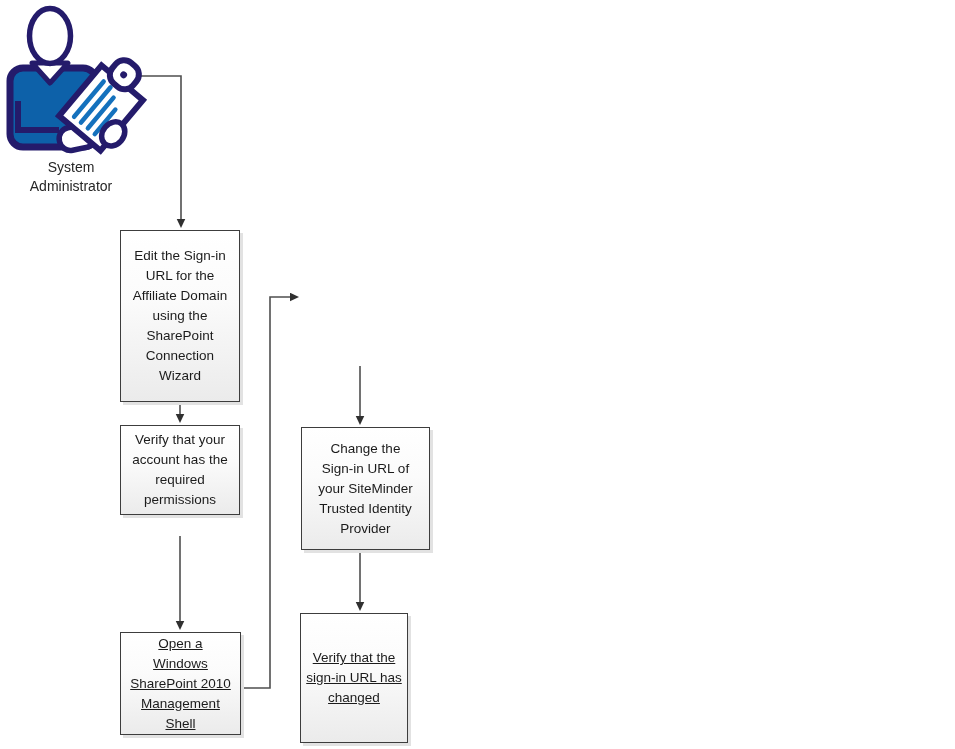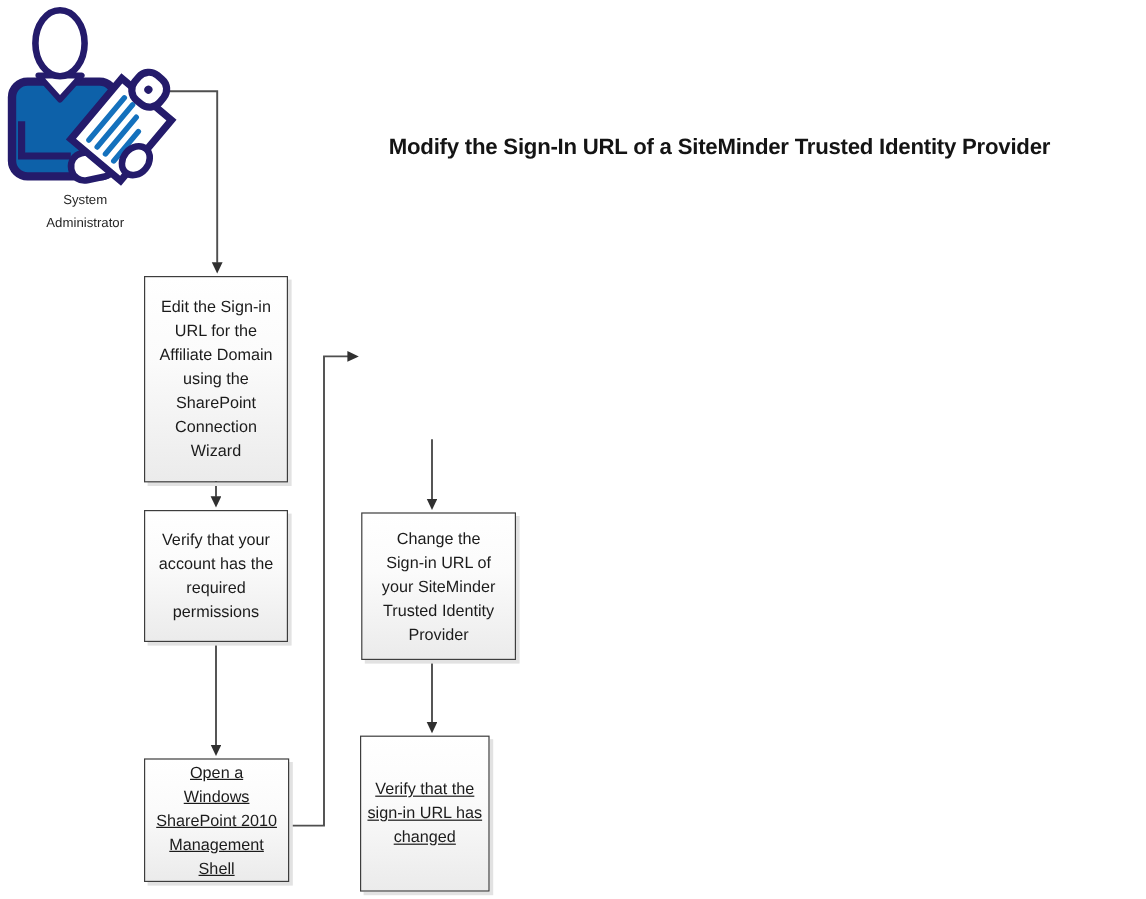--- a/index.html
+++ b/index.html
@@ -6,21 +6,21 @@
   .canvas{
     position:relative;width:955px;height:749px;background:#ffffff;overflow:hidden;
     font-family:"Liberation Sans", sans-serif;
   }
   .connectors{position:absolute;left:0;top:0;}
   .conn{stroke:#4f4f4f;stroke-width:1.6;fill:none;marker-end:url(#arrowhead);}
   .actor-icon{position:absolute;left:1px;top:4px;}
   .actor-label{
     position:absolute;left:5px;top:158px;width:132px;
     text-align:center;white-space:pre-line;
-    font-size:11px;line-height:19px;color:#262626;
+    font-size:14px;line-height:19px;color:#262626;
   }
   .page-title{
     position:absolute;left:324px;top:111px;
     font-size:18.5px;font-weight:bold;color:#141414;
     letter-spacing:-0.2px;white-space:nowrap;
   }
   .node{
     position:absolute;box-sizing:border-box;
     display:flex;align-items:center;justify-content:center;
     text-align:center;white-space:pre-line;
@@ -72,31 +72,30 @@
       </g>
       <rect x="27" y="-17" width="27" height="27" rx="11" fill="#ffffff" stroke="#241b6b" stroke-width="6"></rect>
       <circle cx="40" cy="-4" r="3.4" fill="#241b6b"></circle>
       <ellipse cx="-12" cy="26" rx="13" ry="10.5" fill="#ffffff" stroke="#241b6b" stroke-width="5.5"></ellipse>
     </g>
   </svg>
 
   <div class="actor-label">System
 Administrator</div>
 
-  <div class="page-title">Modify the Sign-In URL of a SiteMinder Trusted Identity Provider</div>
 
   <div class="node" style="left:120px;top:230px;width:120px;height:172px;">Edit the Sign-in
 URL for the
 Affiliate Domain
 using the
 SharePoint
 Connection
 Wizard</div>
 
-  <div class="node" style="left:120px;top:425px;width:120px;height:110px;">Verify that your
+  <div class="node" style="left:120px;top:425px;width:120px;height:90px;">Verify that your
 account has the
 required
 permissions</div>
 
   <div class="node" style="left:120px;top:632px;width:121px;height:103px;text-decoration:underline;">Open a
 Windows
 SharePoint 2010
 Management
 Shell</div>
 

